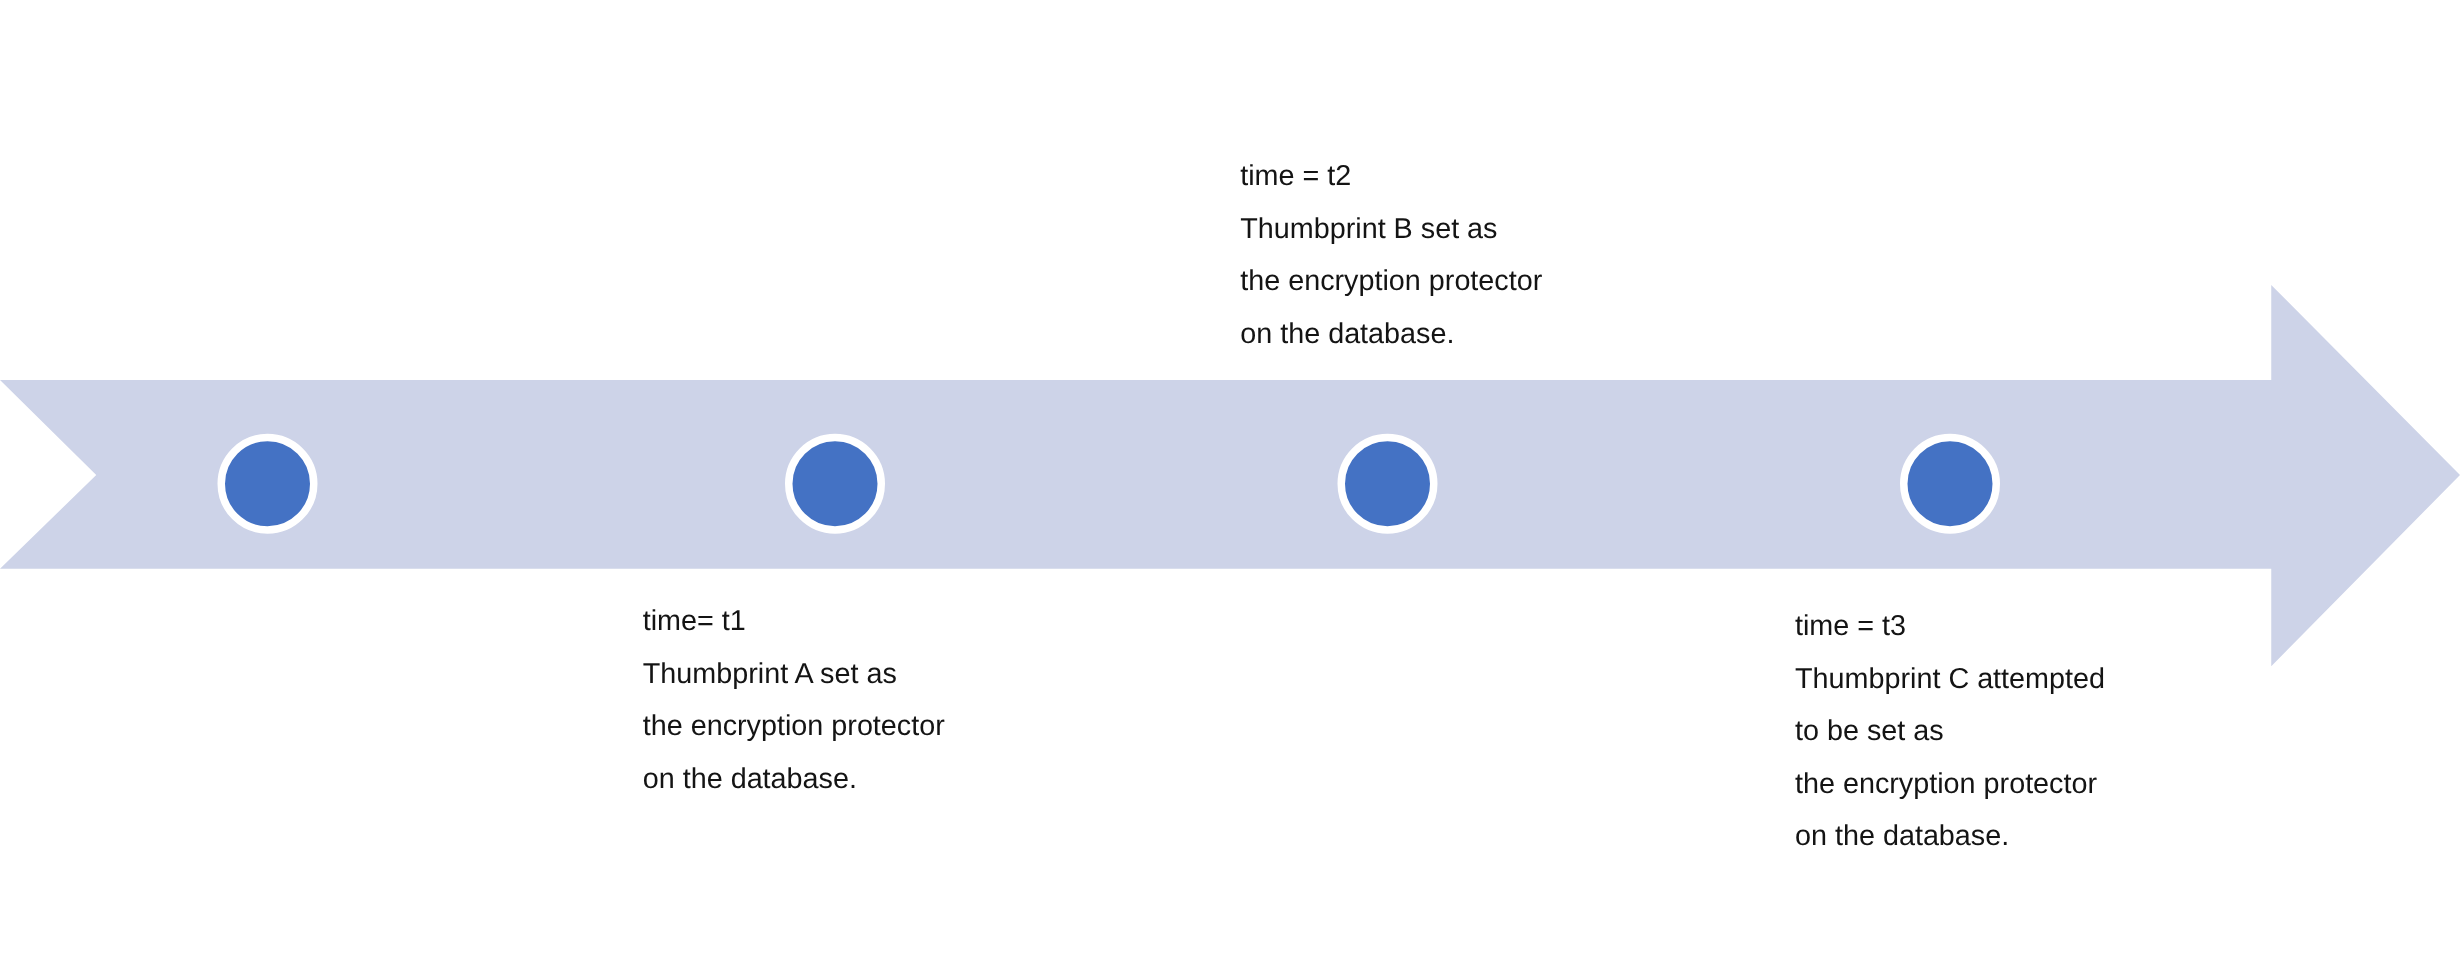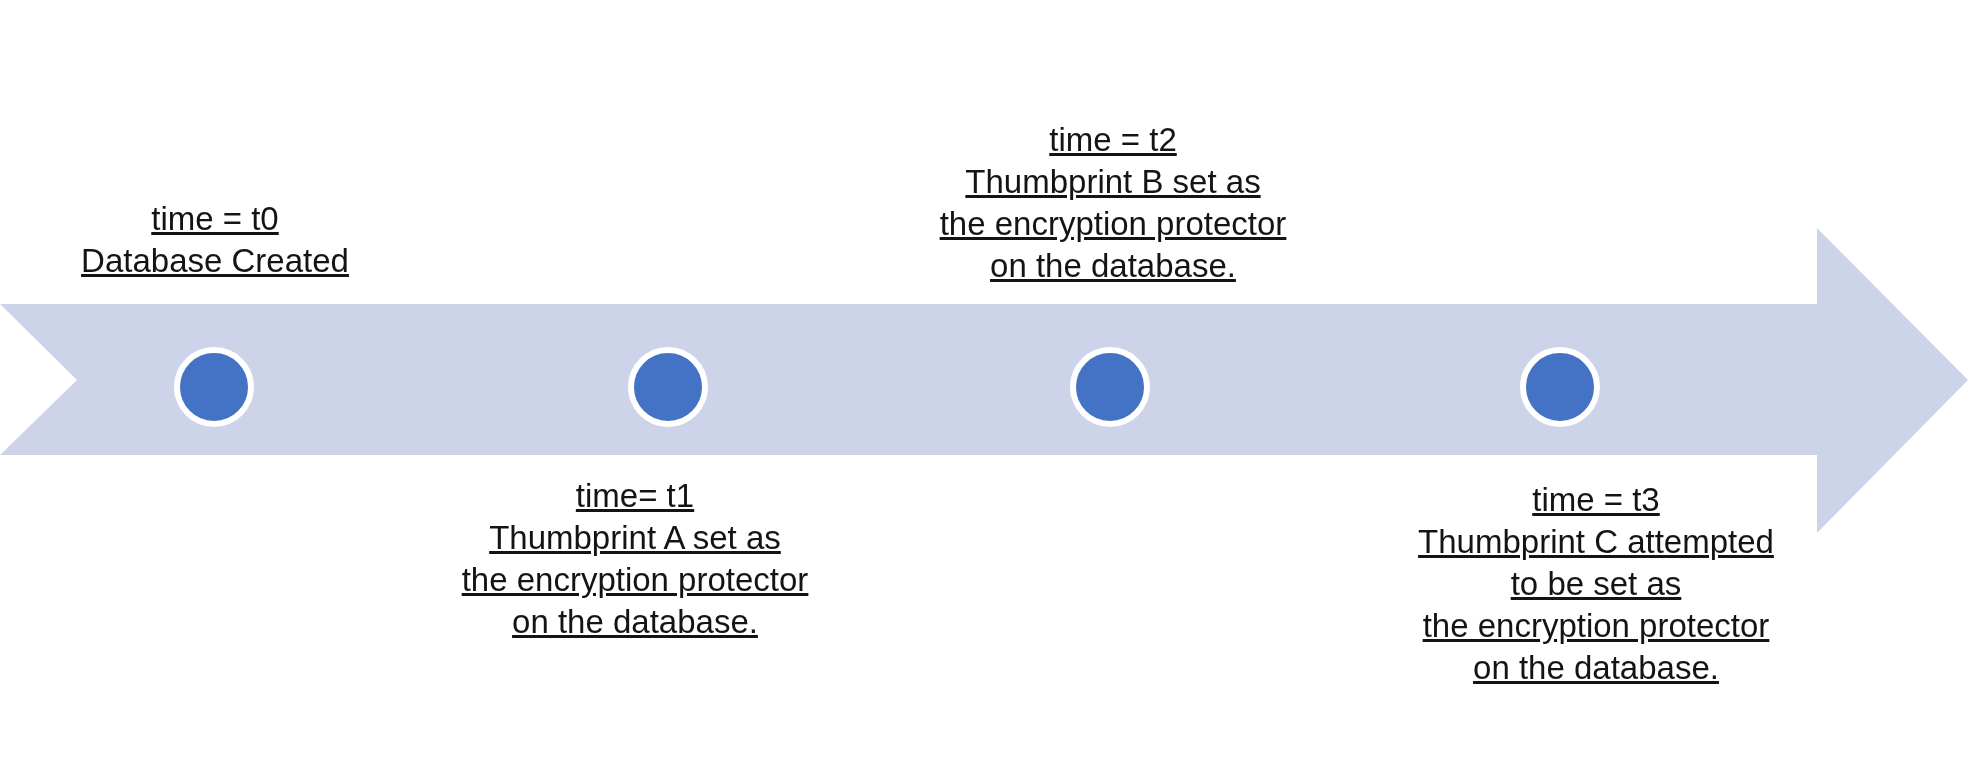--- a/index.html
+++ b/index.html
@@ -23,49 +23,45 @@
     height: 772px;
     display: block;
   }
   .arrow-svg .marker {
     stroke: #ffffff;
     stroke-width: 6px;
   }
   .milestone-label {
     position: absolute;
     transform: translateX(-50%);
-    text-align: center;
-    font-size: 33px;
+    font-size: 23px;
     line-height: 42px;
     color: #141414;
     white-space: pre-line;
-    text-decoration: underline;
   }
   .label-t0 { left: 215px;  top: 198px; }
   .label-t1 { left: 635px;  top: 475px; }
   .label-t2 { left: 1113px; top: 119px; }
-  .label-t3 { left: 1596px; top: 479px; }
+  .label-t3 { left: 1560px; top: 479px; }
 </style>
 </head>
 <body>
 
 <div class="canvas">
 
   <svg class="arrow-svg" viewBox="0 0 1971 772">
 
     <polygon points="0,304 1817,304 1817,228 1968,380 1817,533 1817,455 0,455 77,380" fill="#CDD3E8"></polygon>
 
     <circle class="marker" cx="214" cy="387" r="37" fill="#4472C4"></circle>
     <circle class="marker" cx="668" cy="387" r="37" fill="#4472C4"></circle>
     <circle class="marker" cx="1110" cy="387" r="37" fill="#4472C4"></circle>
     <circle class="marker" cx="1560" cy="387" r="37" fill="#4472C4"></circle>
   </svg>
 
-  <div class="milestone-label label-t0">time = t0
-Database Created</div>
 
   <div class="milestone-label label-t1">time= t1
 Thumbprint A set as
 the encryption protector
 on the database.</div>
 
   <div class="milestone-label label-t2">time = t2
 Thumbprint B set as
 the encryption protector
 on the database.</div>

